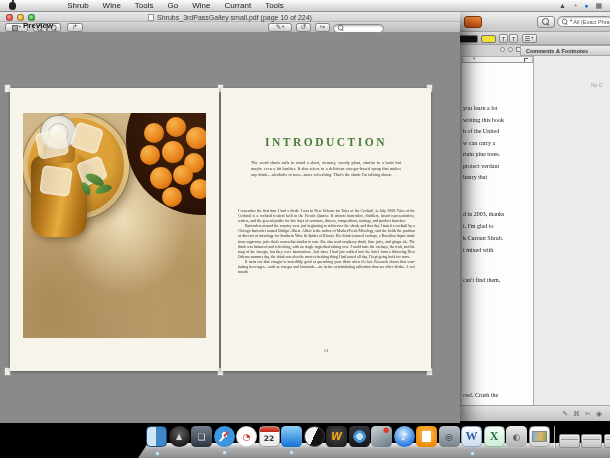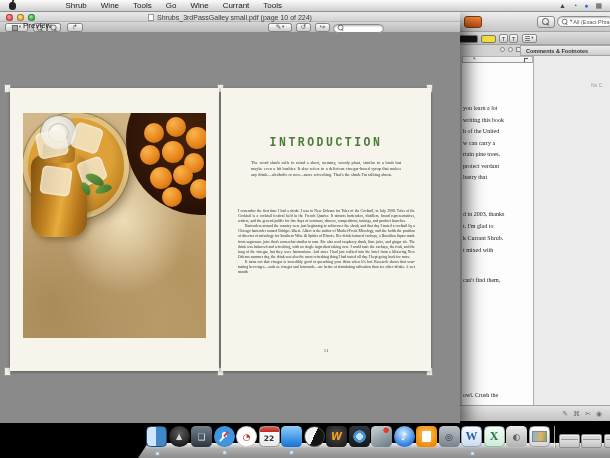--- a/index.html
+++ b/index.html
@@ -8,21 +8,21 @@
   .screen *{box-sizing:border-box;}
 
   
   .menubar{position:absolute;left:0;top:0;width:610px;height:12px;
     background:linear-gradient(#fbfbfb,#cfcfcf);border-bottom:1px solid #8f8f8f;
     display:flex;align-items:center;font-size:8px;color:#1a1a1a;z-index:50;}
   .apple-icon{width:7px;height:8px;background:#222;border-radius:45% 45% 48% 48%;
     margin:0 7px 0 9px;position:relative;}
   .apple-icon::after{content:'';position:absolute;left:3px;top:-2px;width:2px;height:2px;
     background:#222;border-radius:50% 0;}
-  .menu-app{font-weight:normal;padding:0 7px 0 0;margin-top:40px;}
+  .menu-app{font-weight:bold;padding:0 7px 0 0;margin-top:40px;}
   .menu-items{display:flex;}
   .menu-item{padding:0 7px;cursor:default;}
   .menu-status{margin-left:auto;display:flex;gap:7px;padding-right:8px;font-size:7px;color:#333;}
 
   
   .bg-window{position:absolute;left:456px;top:12px;width:154px;height:409px;background:#d3d3d3;
     box-shadow:-8px 6px 16px rgba(0,0,0,.55);z-index:5;}
   .bgw-toolbar{position:absolute;left:0;top:0;width:100%;height:20px;
     background:linear-gradient(#efefef,#c7c7c7);border-bottom:1px solid #a6a6a6;}
   .bgw-btn{position:absolute;top:4px;height:12px;border-radius:3px;border:1px solid #8a8a8a;
@@ -108,21 +108,21 @@
   .pv-content{position:absolute;left:0;top:21px;width:100%;height:390px;background:#8a8a8a;overflow:hidden;}
 
   .crop-tab{position:absolute;width:7px;height:9px;background:#f1eee6;border:.5px solid #9a9a9a;}
 
   .page{position:absolute;top:76px;height:283px;background:#f7f4ec;box-shadow:0 1px 3px rgba(0,0,0,.35);}
   .page.left{left:10px;width:209px;}
   .page.right{left:221px;width:210px;}
 
   
   .intro-head{position:absolute;left:0;top:48px;width:100%;margin:0;text-align:center;
-    font-family:Liberation Mono, monospace;font-weight:bold;font-size:11.5px;letter-spacing:2.5px;
+    font-family:Liberation Serif, serif;font-weight:bold;font-size:11.5px;letter-spacing:2.5px;
     color:#4a7c39;transform:scaleY(1.05);}
   .lede{position:absolute;left:30px;top:72px;width:150px;margin:0;
     font-family:"Liberation Serif",serif;font-size:4.3px;line-height:1.45;color:#333;
     text-align:justify;}
   .bodytext{position:absolute;left:17px;top:121px;width:177px;
     font-family:"Liberation Serif",serif;font-size:3.8px;line-height:5.1px;color:#2b2b2b;
     text-align:justify;}
   .bodytext p{margin:0;}
   .bodytext p + p{text-indent:7px;}
   .pagenum{position:absolute;left:0;top:260px;width:100%;text-align:center;

